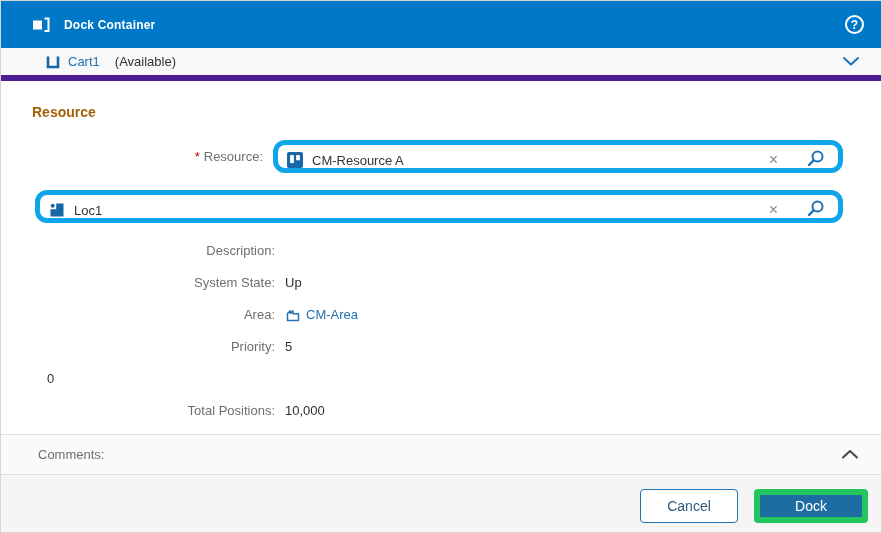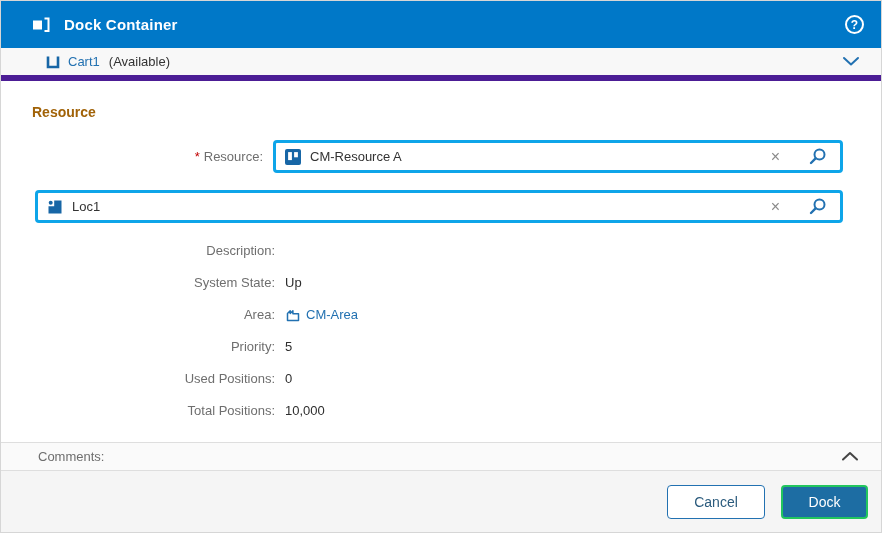--- a/index.html
+++ b/index.html
@@ -8,74 +8,74 @@
     width:882px; height:533px; background:#fff; position:relative;
     display:flex; flex-direction:column; overflow:hidden;
     border:1px solid #d6d6d6;
   }
   
   .header {
     height:47px; background:#0078C8; color:#fff;
     display:flex; align-items:center; padding:0 17px 0 30px; flex:0 0 auto;
   }
   .header-icon { width:20px; height:20px; margin-right:13px; display:flex; }
-  .header-title { font-size:15px; font-weight:700; letter-spacing:.2px; }
+  .header-title { font-size:12px; font-weight:700; letter-spacing:.2px; }
   .help-btn {
     margin-left:auto; width:19px; height:19px; border:2px solid #fff; border-radius:50%;
     display:flex; align-items:center; justify-content:center;
     font-size:12px; font-weight:700; color:#fff; cursor:pointer; line-height:1;
   }
   
   .cart-bar {
     height:33px; background:#f8f8f8; border-bottom:6px solid #4c1d95;
     display:flex; align-items:center; padding:0 21px 0 44px; gap:7px;
     font-size:13px; flex:0 0 auto;
   }
   .cart-name { color:#2271B1; }
-  .cart-status { color:#333; margin-left:2px; }
+  .cart-status { color:#333; margin-left:8px; }
   .bar-chevron { margin-left:auto; display:flex; cursor:pointer; }
   
   .content { flex:1 1 auto; background:#fff; }
   .section-title { margin:23px 0 0 31px; font-size:14px; font-weight:700; color:#a16207; }
   .form-area { margin-top:20px;padding-left:34px; }
   .field-row { display:flex; align-items:center; height:33px; margin:0 38px 17px 0; }
   .label-cell {
     width:238px; text-align:right; padding-right:10px; color:#6e6e6e; font-size:13px;
     flex:0 0 auto; white-space:nowrap;
   }
   .req { color:#C00000; margin-right:4px; font-size:13px; }
   .input-box {
-    flex:1; height:33px; border:3px solid #0ea5e9; border-radius:4px; background:#fff;
-    display:flex; align-items:center; padding:0 13px 0 9px; gap:9px; cursor:text;
+    flex:1; height:33px; border:5px solid #0ea5e9; border-radius:12px; background:#fff;
+    display:flex; align-items:flex-end; padding:0 13px 0 9px; gap:9px; cursor:text;
   }
   .input-value { font-size:13px; color:#333; }
   .clear-btn { margin-left:auto; color:#8a8a8a; font-size:16px; line-height:1; cursor:pointer; padding:0 2px; }
   .search-btn { margin-left:17px; display:flex; cursor:pointer; }
   .detail-row { display:flex; align-items:center; margin-bottom:15px; font-size:13px; min-height:17px;margin-left:12px; }
   .detail-value { color:#2e2e2e; }
   .link { color:#2271B1; cursor:pointer; }
   .area-icon { display:flex; margin-right:5px; }
   .icon-16 { display:flex; }
   
   .comments-bar {
-    height:29px; background:#fafafa; border-top:1px solid #dedede; border-bottom:1px solid #dedede;
+    height:41px; background:#fafafa; border-top:1px solid #dedede; border-bottom:1px solid #dedede;
     display:flex; align-items:center; padding:0 22px 0 37px; font-size:13px; color:#6e6e6e;
     flex:0 0 auto;
   }
   
   .footer {
     height:61px; background:#f5f5f5; display:flex; align-items:center; justify-content:flex-end;
     gap:16px; padding-right:13px; flex:0 0 auto;
   }
   .btn {
     height:34px; border-radius:4px; font-size:14px; font-family:"Liberation Sans", sans-serif;
     cursor:pointer; display:flex; align-items:center; justify-content:center;
   }
   .btn-cancel { width:98px; background:#fff; border:1px solid #2271B1; color:#2b5b7d; }
-  .btn-dock { width:87px; background:#1D6DA3; border:2px solid #22c55e; color:#fff; }
+  .btn-dock { width:114px; background:#1D6DA3; border:6px solid #22c55e; color:#fff; }
 </style>
 </head>
 <body>
 
 <div class="window">
 
   <div class="header">
     <span class="header-icon">
       <svg width="20" height="20" viewBox="0 0 20 20">
         <rect x="2" y="5.5" width="9" height="9" fill="#ffffff"></rect>
@@ -167,21 +167,20 @@
         </span>
         <span class="detail-value link">CM-Area</span>
       </div>
 
       <div class="detail-row">
         <span class="label-cell">Priority:</span>
         <span class="detail-value">5</span>
       </div>
 
       <div class="detail-row">
-        <span class="label-cell">Used Positions:</span>
         <span class="detail-value">0</span>
       </div>
 
       <div class="detail-row">
         <span class="label-cell">Total Positions:</span>
         <span class="detail-value">10,000</span>
       </div>
 
     </div>
   </div>

